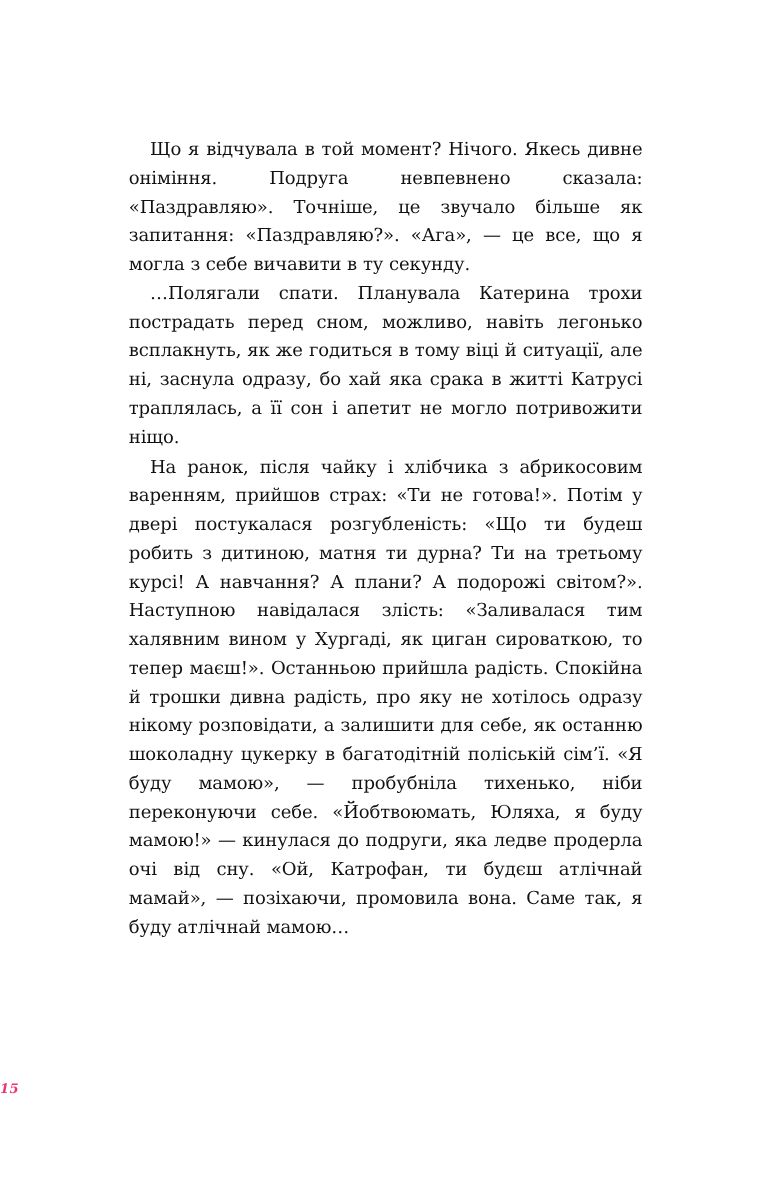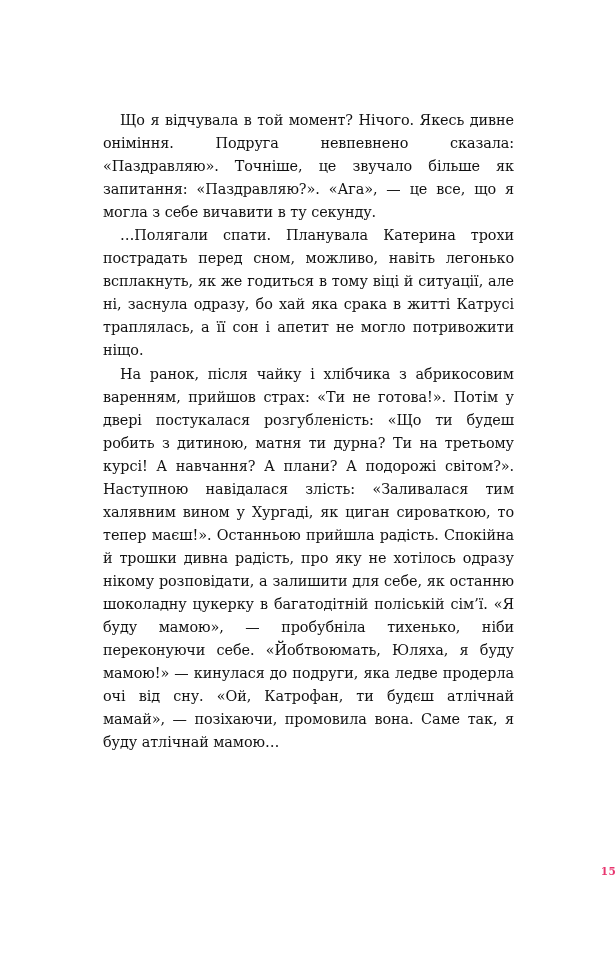--- a/index.html
+++ b/index.html
@@ -39,26 +39,27 @@
     -webkit-hyphens: manual;
     letter-spacing: -0.08px;
     word-spacing: 0.1px;
   }
 
   .page-number {
     position: absolute;
     left: 0;
     right: 0;
     top: 854px;
-    text-align: right;
+    text-align: left;
     font-family: "DejaVu Serif", "Liberation Serif", serif;
     font-size: 10.5px;
     font-weight: 700;
     letter-spacing: 0.3px;
     color: #e8366f;
+    font-style: italic;
   }
 </style>
 </head>
 <body>
 
 <div class="page">
 
   <div class="text-column">
     <p class="paragraph">Що я відчувала в той момент? Нічого. Якесь дивне оніміння. Подруга невпевнено сказала: «Паздравляю». Точніше, це звучало більше як запитання: «Паздравляю?». «Ага», — це все, що я могла з себе вичавити в ту секунду.</p>
     <p class="paragraph">…Полягали спати. Планувала Катерина трохи пострадать перед сном, можливо, навіть легонько всплакнуть, як же годиться в тому віці й ситуації, але ні, заснула одразу, бо хай яка срака в житті Катрусі траплялась, а її сон і апетит не могло потривожити ніщо.</p>

